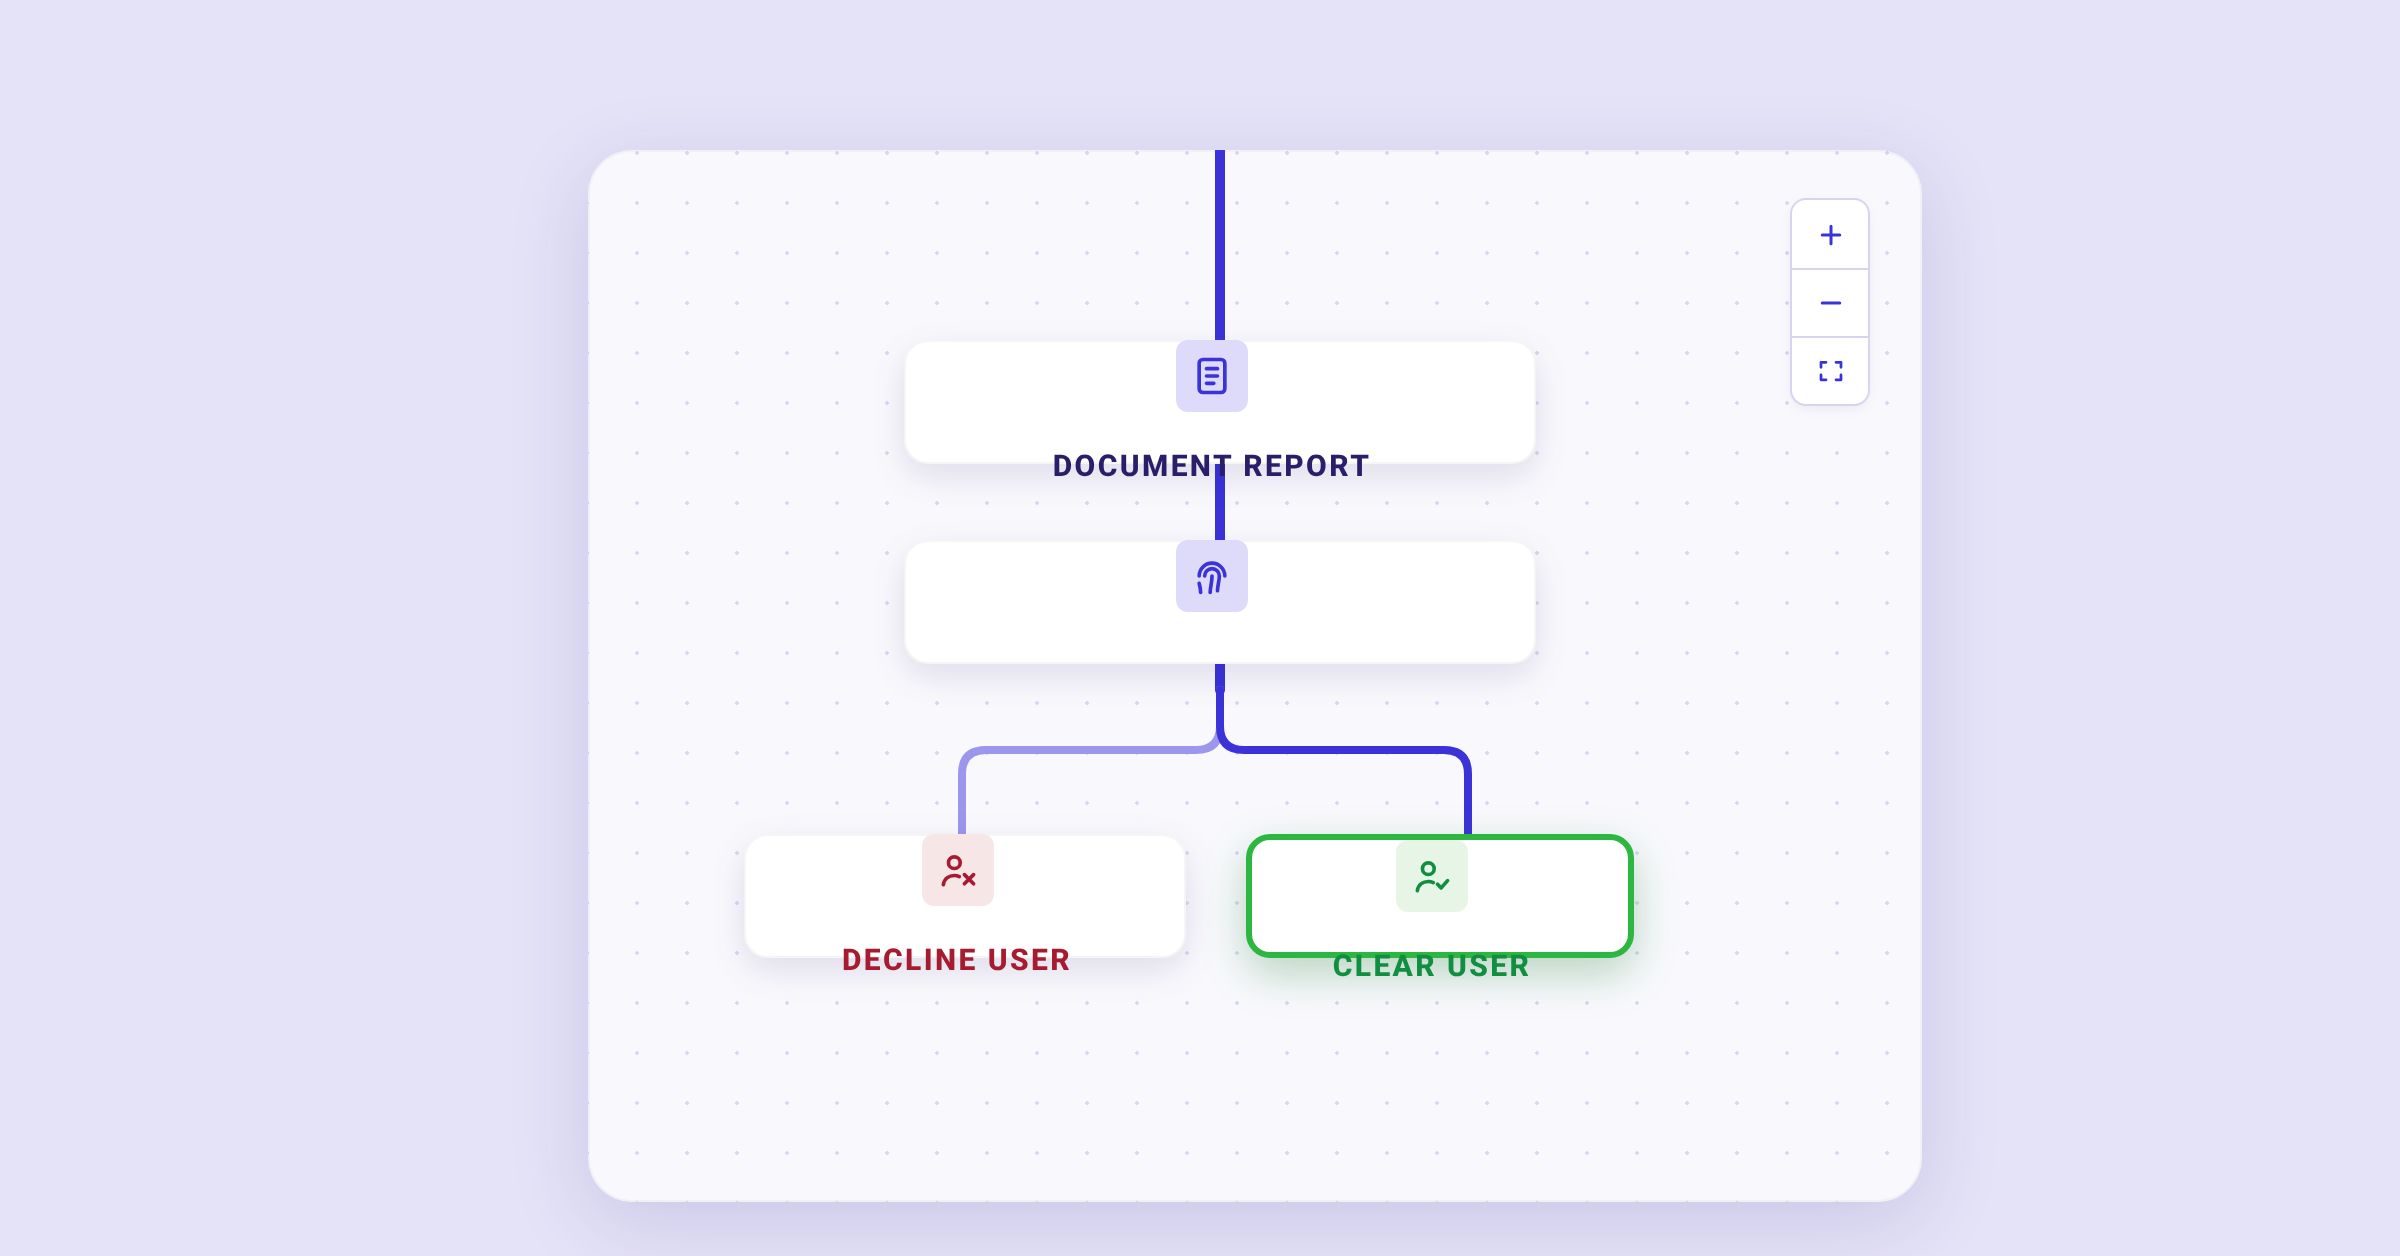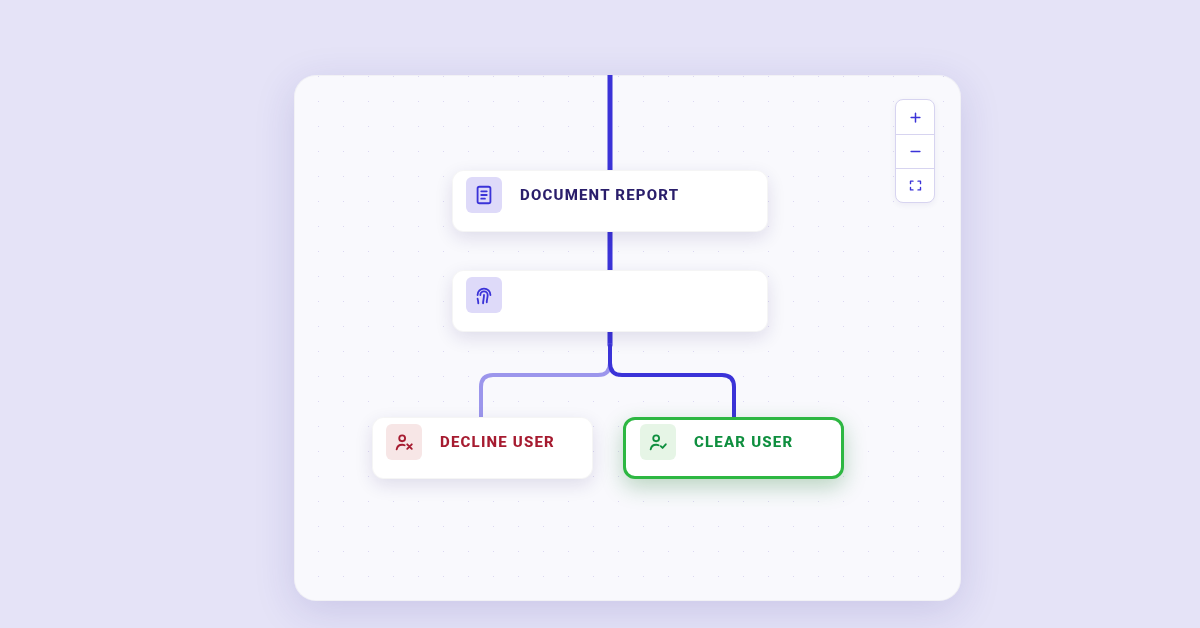--- a/index.html
+++ b/index.html
@@ -64,20 +64,21 @@
   .node {
     position: absolute;
     background: #ffffff;
     border-radius: 12px;
     display: flex;
     align-items: center;
     gap: 18px;
     padding: 0 22px 12px 14px;
     box-shadow: 0 6px 18px rgba(30,20,100,0.12), inset 0 0 0 1px rgba(0,0,0,0.04);
     box-sizing: border-box;
+    flex-direction: column;
   }
 
   .node .icon {
     width: 36px;
     height: 36px;
     border-radius: 6px;
     display: grid;
     place-items: center;
     flex-shrink: 0;
   }
@@ -90,21 +91,21 @@
     letter-spacing: 0.08em;
     font-size: 15px;
   }
   .lbl-primary { color: var(--text-dark); }
   .lbl-red     { color: var(--text-red);  }
   .lbl-green   { color: var(--green-dark);}
 
   .node-doc   { left: 158px; top:  95px; width: 316px; height: 62px; }
   .node-face  { left: 158px; top: 195px; width: 316px; height: 62px; }
   .node-decl  { left:  78px; top: 342px; width: 221px; height: 62px; }
-  .node-clear { left: 329px; top: 342px; width: 221px; height: 62px;
+  .node-clear { left: 329px; top: 342px; width: 194px; height: 62px;
                 box-shadow: 0 8px 22px rgba(20,120,40,0.28);
                 border: 3px solid var(--green); }
 
   .icon svg { width: 22px; height: 22px; display: block; }
 
   
   .controls {
     position: absolute;
     top: 24px;
     right: 26px;

